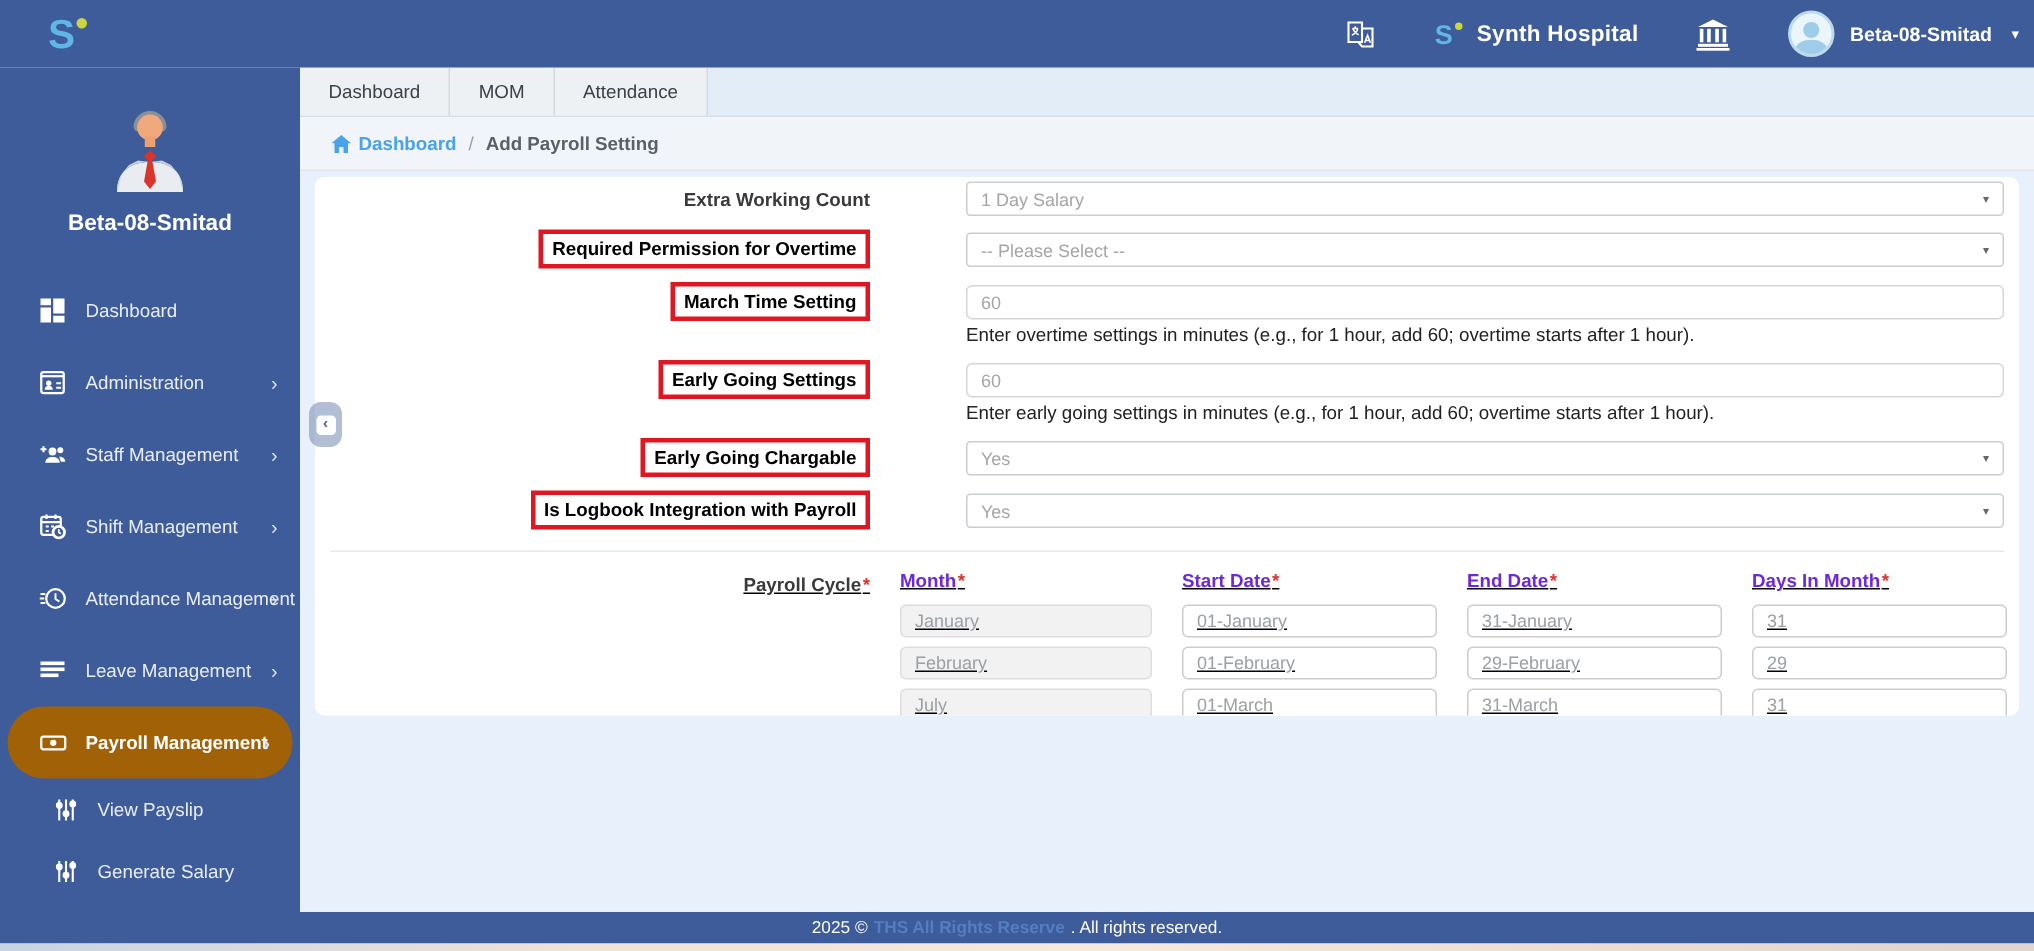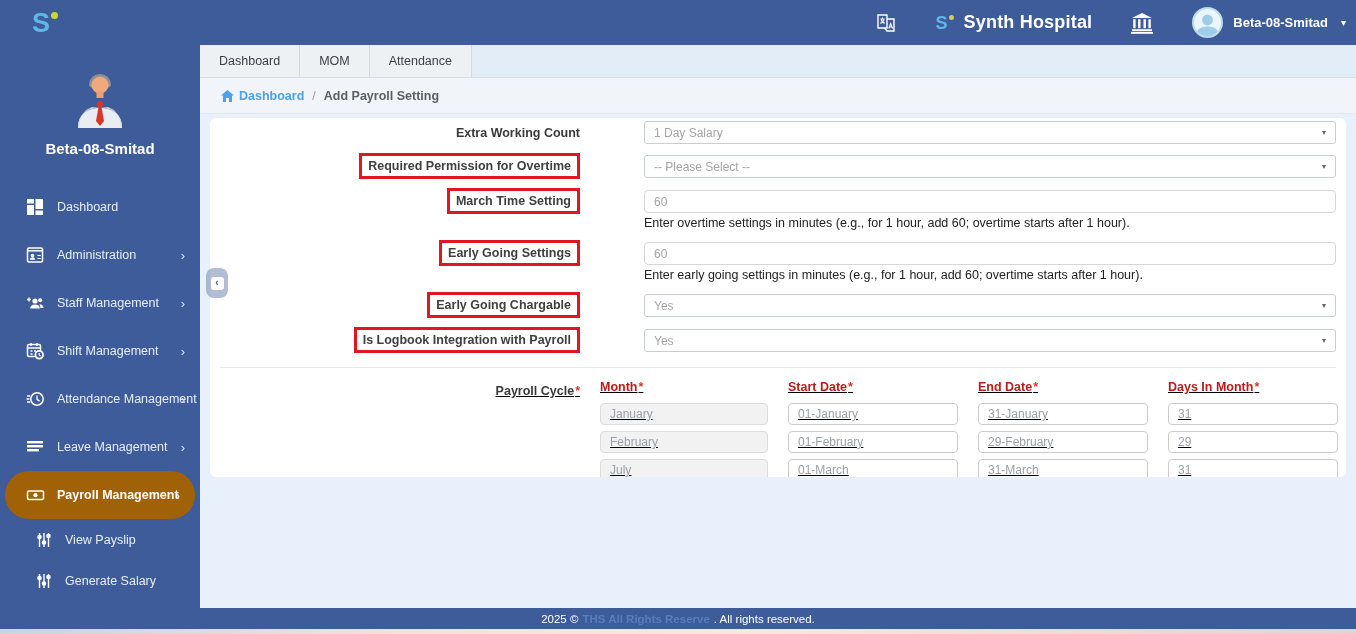--- a/index.html
+++ b/index.html
@@ -8,21 +8,21 @@
 
   
   .navbar { position:absolute; top:0; left:0; right:0; height:45px; background:#3e5c9a; z-index:30;
             display:flex; align-items:center; justify-content:space-between; }
   .logo-big { width:200px; padding-left:32px; display:flex; align-items:flex-start; }
   .logo-s { color:#5fb7e8; font-size:27px; font-weight:bold; line-height:30px; }
   .logo-dot { width:7px; height:7px; border-radius:50%; background:#cdd53a; margin:4px 0 0 1px; }
   .navbar-right { display:flex; align-items:center; gap:10px; padding-right:10px; }
   .nav-ico { display:flex; align-items:center; justify-content:center; }
   .spacer-lg { width:18px; }
-  .hospital-name { color:#fff; font-weight:bold; font-size:18px; letter-spacing:.2px; }
+  .hospital-name { color:#fff; font-weight:bold; font-size:15px; letter-spacing:.2px; }
   .logo-s.mini { font-size:18px; line-height:20px; }
   .logo-dot.mini { width:5px; height:5px; margin-top:2px; }
   .nav-avatar { width:31px; height:31px; border-radius:50%; background:#eaf6fc; border:2px solid #bcd9ee;
                 display:flex; align-items:flex-end; justify-content:center; overflow:hidden; }
   .user-name { color:#fff; font-weight:bold; font-size:13px; }
   .user-caret { color:#fff; font-size:10px; margin-left:3px; }
 
   
   .sidebar { position:absolute; top:45px; left:0; width:200px; bottom:26px; background:#3e5c9a; z-index:20; }
   .side-avatar { margin:25px auto 0; width:60px; height:58px; display:block; }
@@ -53,36 +53,36 @@
   .crumb-sep { color:#9aa0a8; margin:0 8px; font-size:12.5px; }
   .crumb-cur { color:#5a6068; font-weight:bold; font-size:12.5px; }
 
   
   .card { position:absolute; left:10px; right:10px; top:73px; height:359px; background:#fff; border-radius:6px;
           padding:3px 10px 0; overflow:hidden; }
   .field-row { display:flex; align-items:flex-start; margin-bottom:9px;gap:44px; }
   .field-row.has-helper { margin-bottom:10px; }
   .label-cell { width:380px; flex:0 0 380px; padding-right:20px; text-align:right; }
   .plain-label { display:inline-block; padding-top:5px; font-weight:bold; font-size:12.5px; color:#3a3a3a; }
-  .red-box { display:inline-block; border:3px solid #e01722; padding:3px 6px; font-weight:bold; font-size:12.5px; color:#404040; background:#fff; }
+  .red-box { display:inline-block; border:3px solid #e01722; padding:3px 6px; font-weight:bold; font-size:12.5px; color:#000000; background:#fff; }
   .control-cell { flex:1; }
   .select, .text-input { height:23px; border:1px solid #c9ced3; border-radius:3px; background:#fff;
           display:flex; align-items:center; padding:0 9px; font-size:12px; color:#a5a5a5; cursor:pointer; }
   .text-input { border-color:#d6d6d6; border-radius:4px; cursor:text; }
   .select .sel-caret { margin-left:auto; font-size:8px; color:#666; }
   .helper { margin-top:3px; font-size:12.5px; color:#222; }
   .divider { border-top:1px solid #e9e9e9; margin:14px 0 12px; }
 
   
   .pc-row { display:flex; align-items:flex-start;text-decoration:underline; }
   .pc-label { padding-top:1px; }
   .required { font-weight:bold; font-size:12.5px; color:#3a3a3a; }
   .required::after { content:"*"; color:#e0302e; margin-left:1px; }
   .pc-grid { display:grid; grid-template-columns:168px 170px 170px 170px; column-gap:20px; row-gap:6px; }
-  .pc-head { font-weight:bold; font-size:12.5px; color:#b91c1c; padding-bottom:3px; }
+  .pc-head { font-weight:bold; font-size:12.5px; color:#6d28d9; padding-bottom:3px; }
   .pc-cell { height:22px; border:1px solid #ccc; border-radius:4px; background:#fff; display:flex; align-items:center;
              padding:0 9px; font-size:12px; color:#9aa0a6; }
   .pc-cell.disabled { background:#f2f2f2; border-color:#ddd; }
 
   
   .footer { position:absolute; left:0; right:0; bottom:5px; height:21px; background:#3e5c9a; z-index:40;
             display:flex; align-items:center; justify-content:center; color:#fff; font-size:11.5px; }
   .footer .f-link { color:#567dc0; font-weight:bold; margin:0 4px; cursor:pointer; }
   .bottom-strip { position:absolute; left:0; right:0; bottom:0; height:5px;
             background:linear-gradient(90deg,#c8d4e2,#f2e3d8 30%,#f7e9de 55%,#ecdcd4 80%,#dfd4cf); z-index:40; }

